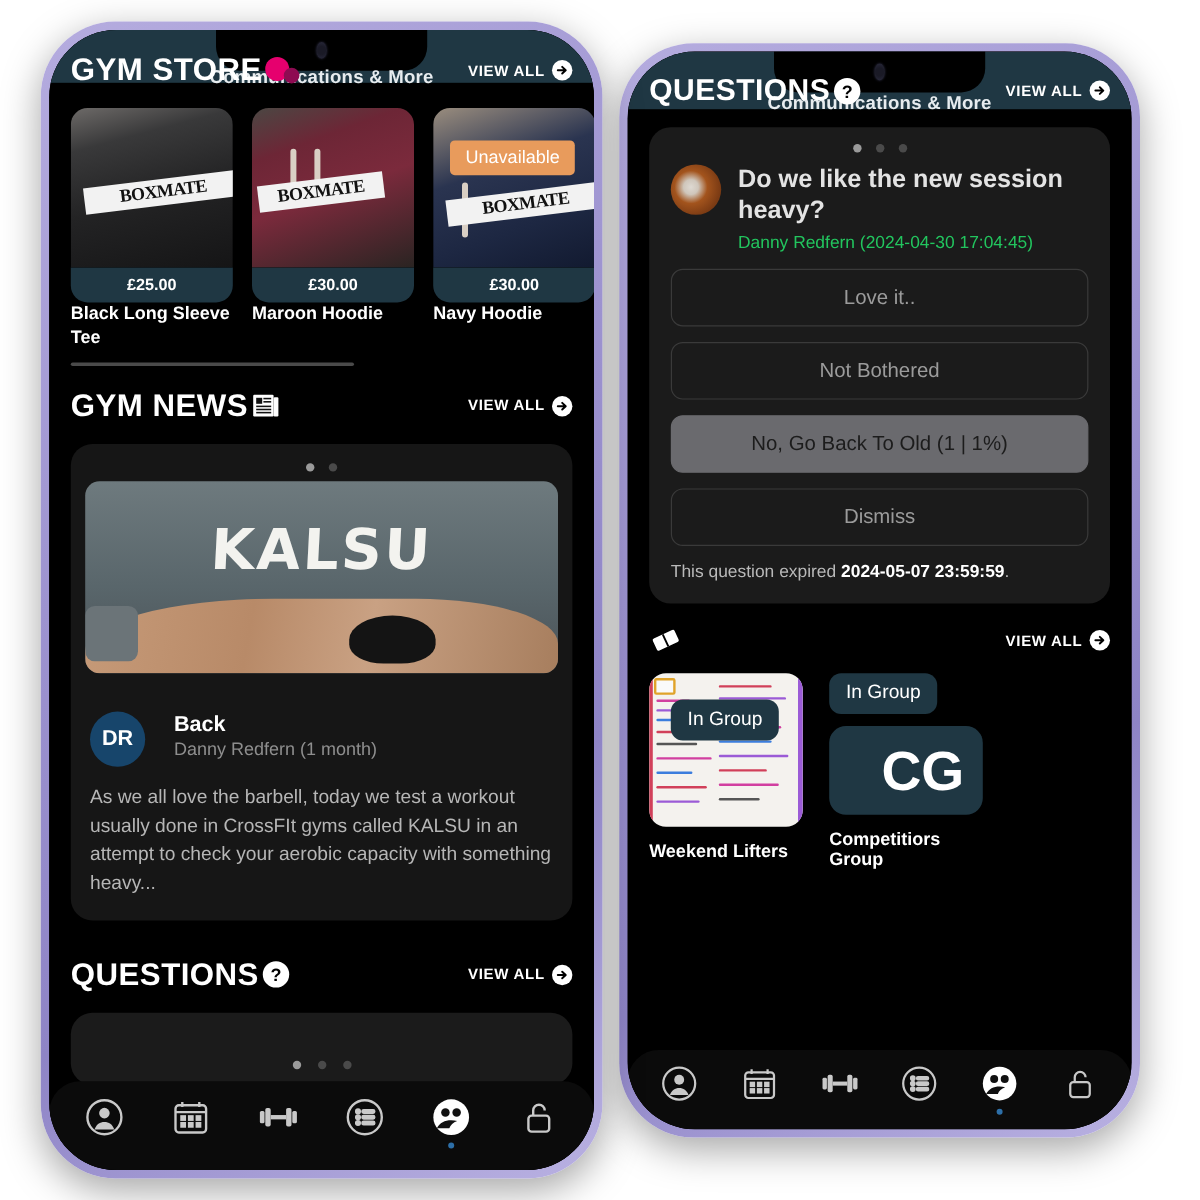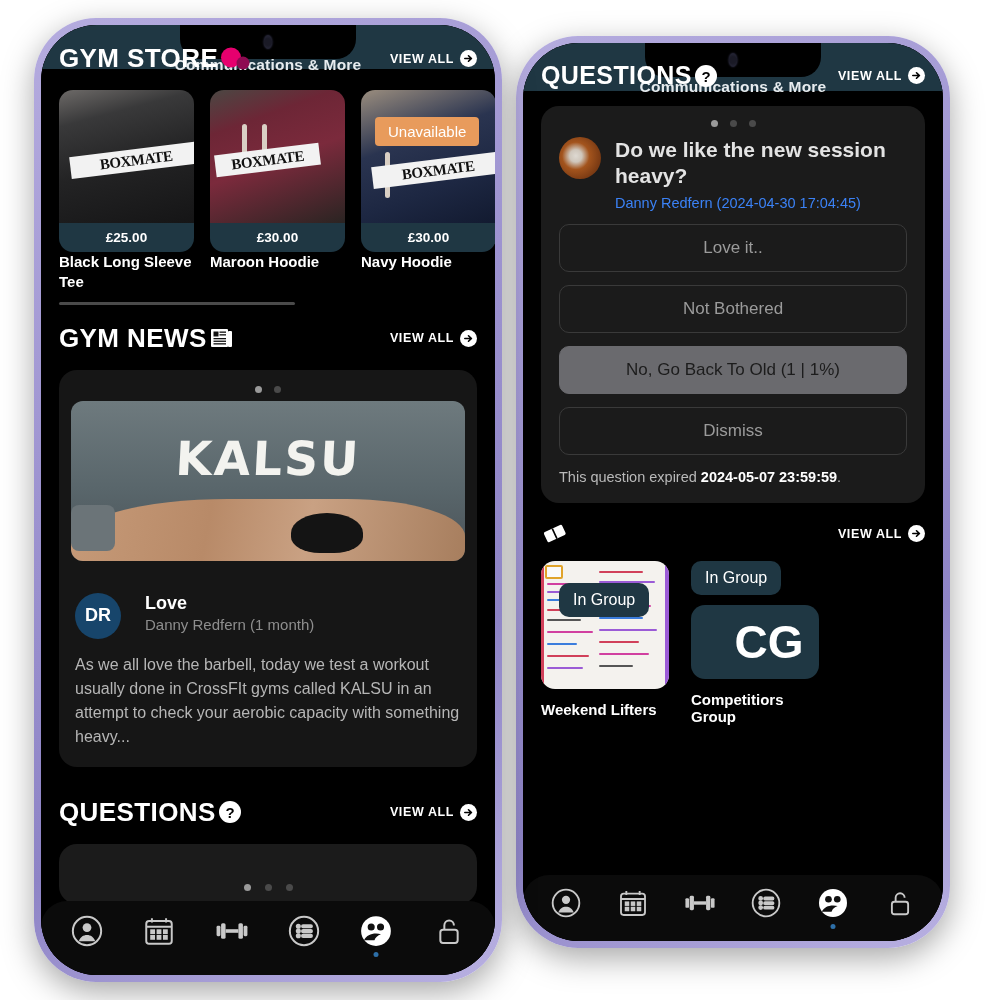--- a/index.html
+++ b/index.html
@@ -102,21 +102,21 @@
   
   .snippet { margin:0 18px; background:#161616; border-radius:18px;
              padding:14px 16px 22px; color:#b6b6b6; font-size:16px; line-height:1.45; }
 
   
   .q-card { margin:16px 18px 0; background:#1b1b1b; border-radius:18px; padding:10px 18px 18px; }
   .q-head { display:flex; align-items:flex-start; gap:14px; margin-top:2px; }
   .q-av { width:42px; height:42px; border-radius:50%; flex:0 0 42px;
           background:radial-gradient(circle at 40% 45%,#ded9d2 0%,#cfc6bb 18%,#a3541d 40%,#7d3c14 70%,#5a2d10 100%); }
   .q-title { color:#e3e3e3; font-size:21px; font-weight:700; line-height:1.26; }
-  .q-sub { color:#3b82f6; font-size:14.5px; margin-top:5px; }
+  .q-sub { color:#22c55e; font-size:14.5px; margin-top:5px; }
   .q-opt { margin-top:13px; border:1px solid #3a3a3a; border-radius:10px;
            text-align:center; padding:13px 0; color:#9b9b9b; font-size:17px; cursor:pointer; }
   .q-opt.sel { background:#6a6a6e; border-color:#6a6a6e; color:#1c1c1c; font-weight:500; }
   .q-exp { color:#b9b9b9; font-size:14.5px; margin-top:14px; }
   .q-exp b { color:#fff; }
 
   
   .mg-row { display:flex; gap:22px; padding:0 18px; margin-top:14px; }
   .mg { width:128px; flex:0 0 128px; position:relative; }
   .mg-thumb { height:128px; border-radius:14px; overflow:hidden; position:relative;
@@ -432,21 +432,21 @@
           </div>
           <div class="news-img">
             <div class="kalsu">KALSU</div>
             <div class="body-fig"></div>
             <div class="sleeve"></div>
             <div class="cap-fig"></div>
           </div>
           <div class="news-meta">
             <div class="avatar-c">DR</div>
             <div>
-              <div class="news-t">Love</div>
+              <div class="news-t">Back</div>
               <div class="news-s">Danny Redfern (1 month)</div>
             </div>
           </div>
           <div class="news-body">As we all love the barbell, today we test a workout usually done in CrossFIt gyms called KALSU in an attempt to check your aerobic capacity with something heavy...</div>
         </div>
 
         <div class="sec" style="margin-top:30px;">
           <div class="sec-l">
             <div class="sec-title">QUESTIONS</div>
             <span class="sec-ico">

